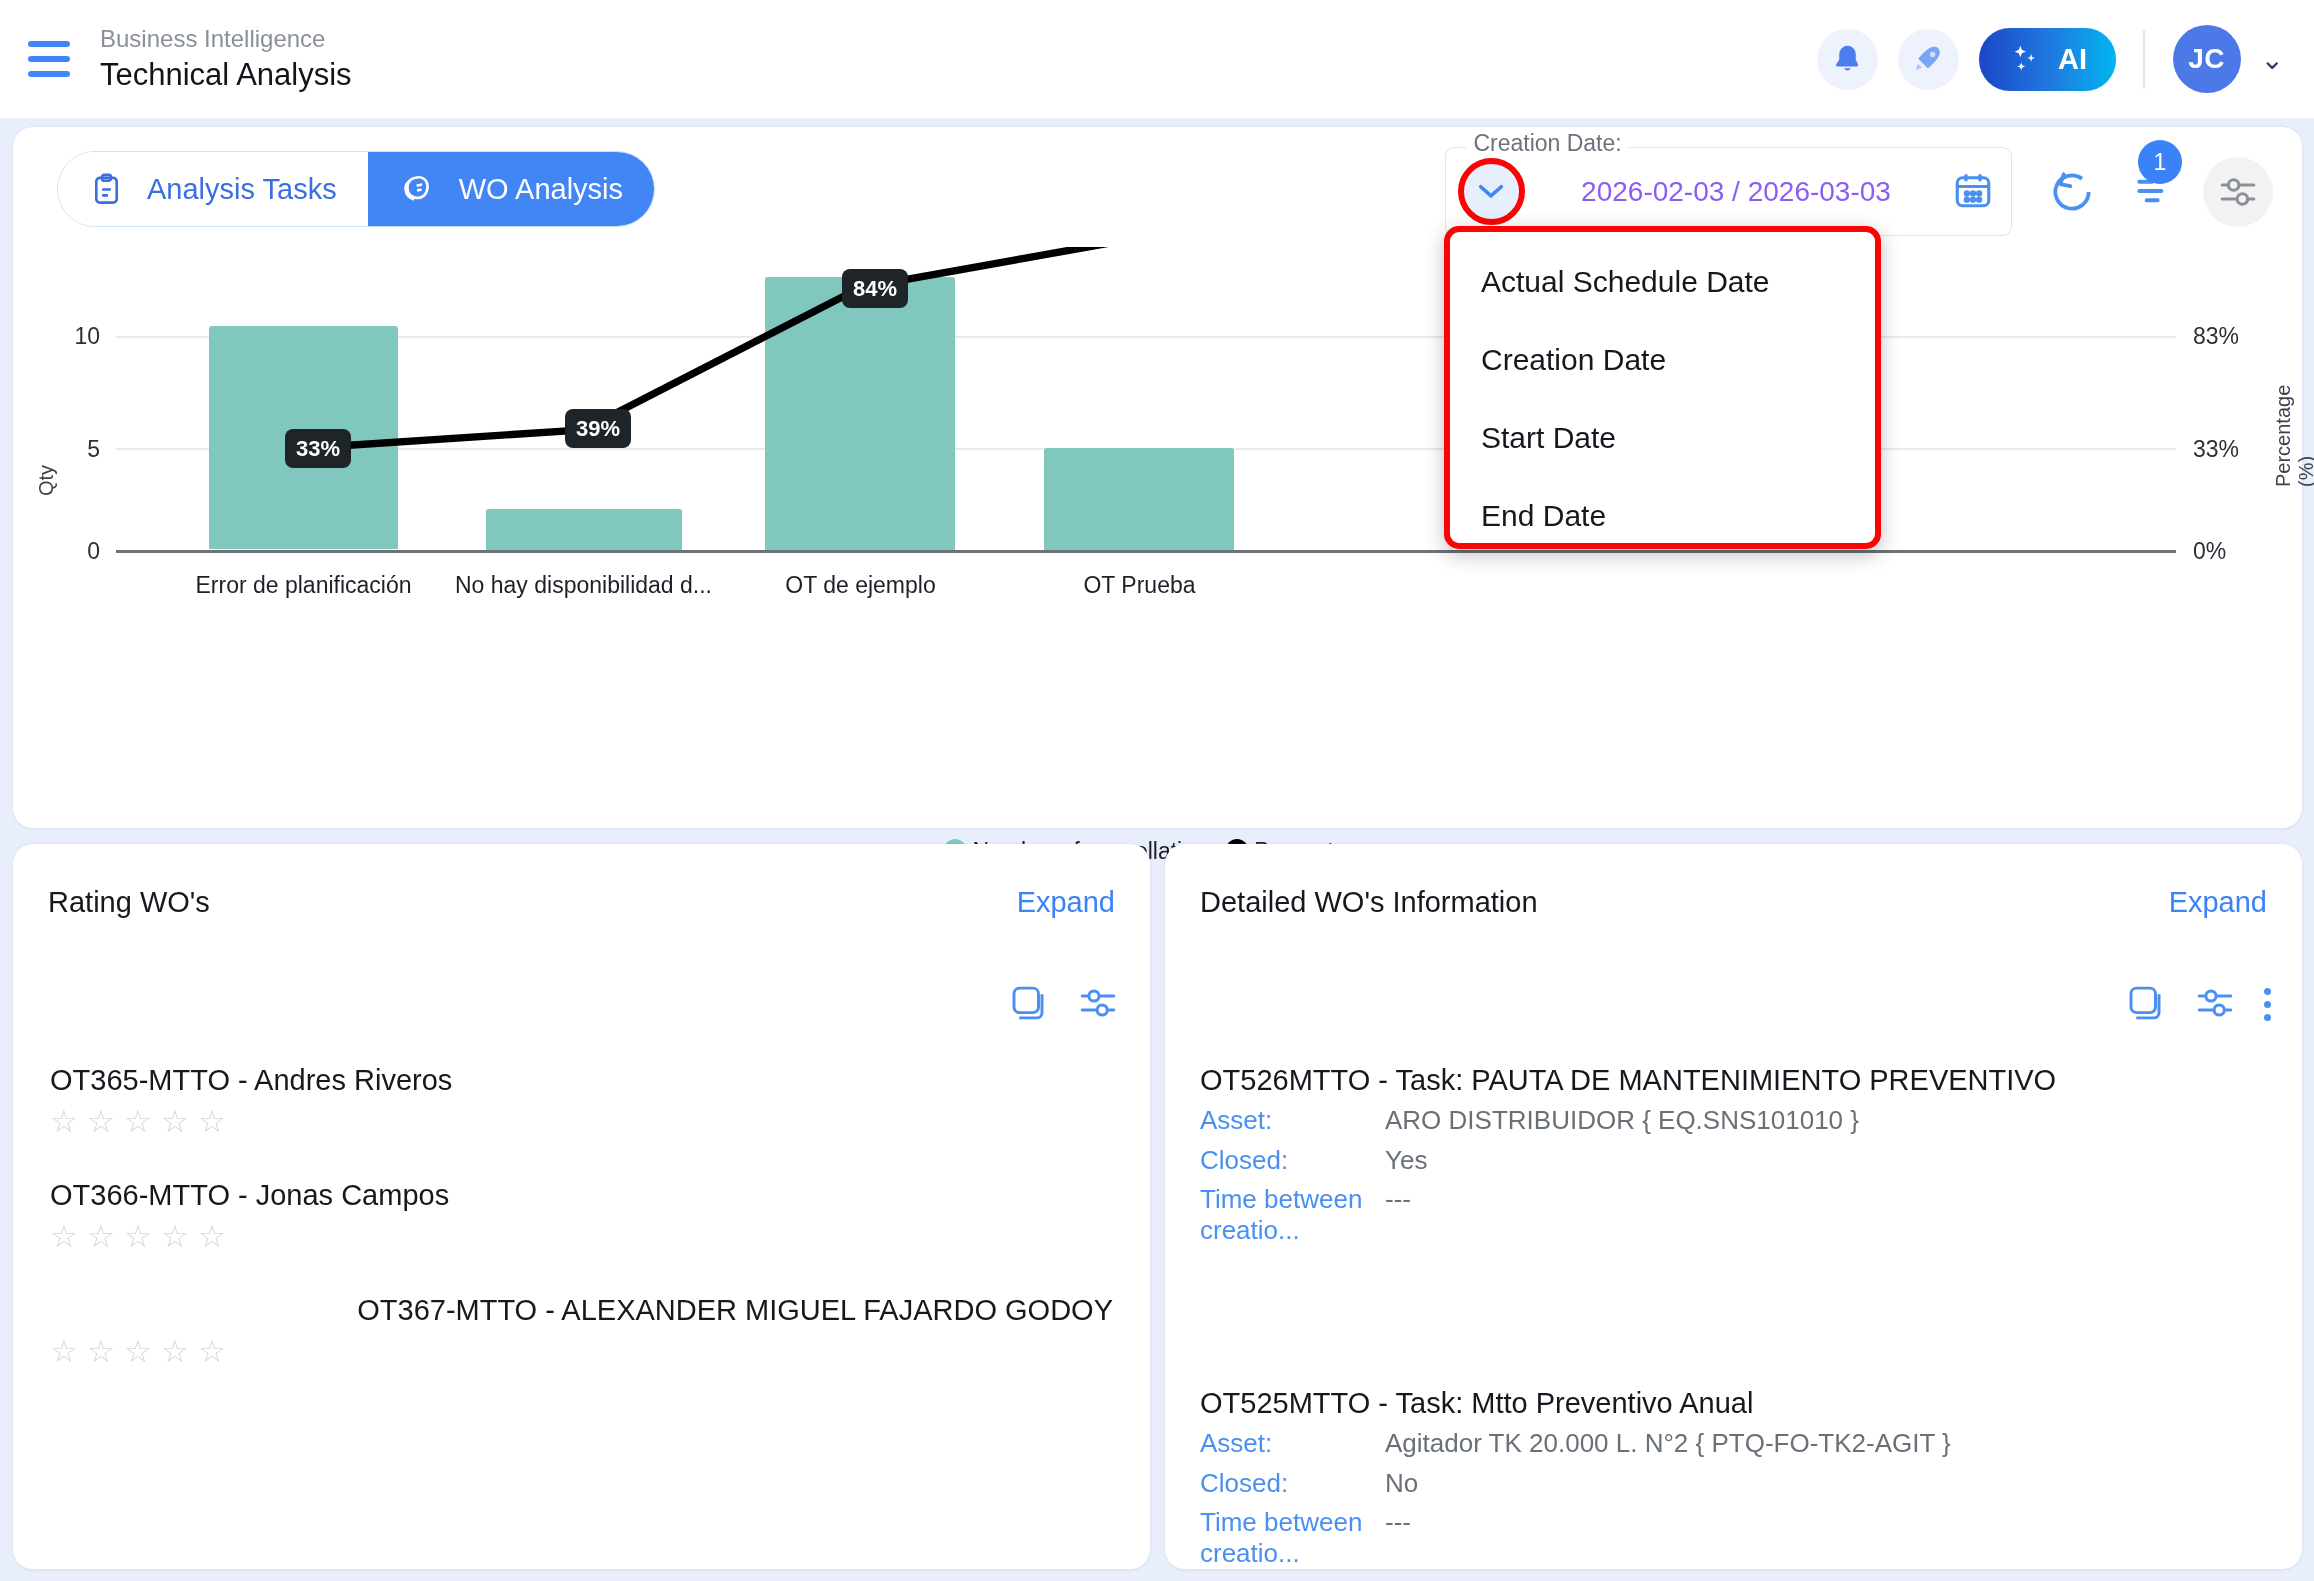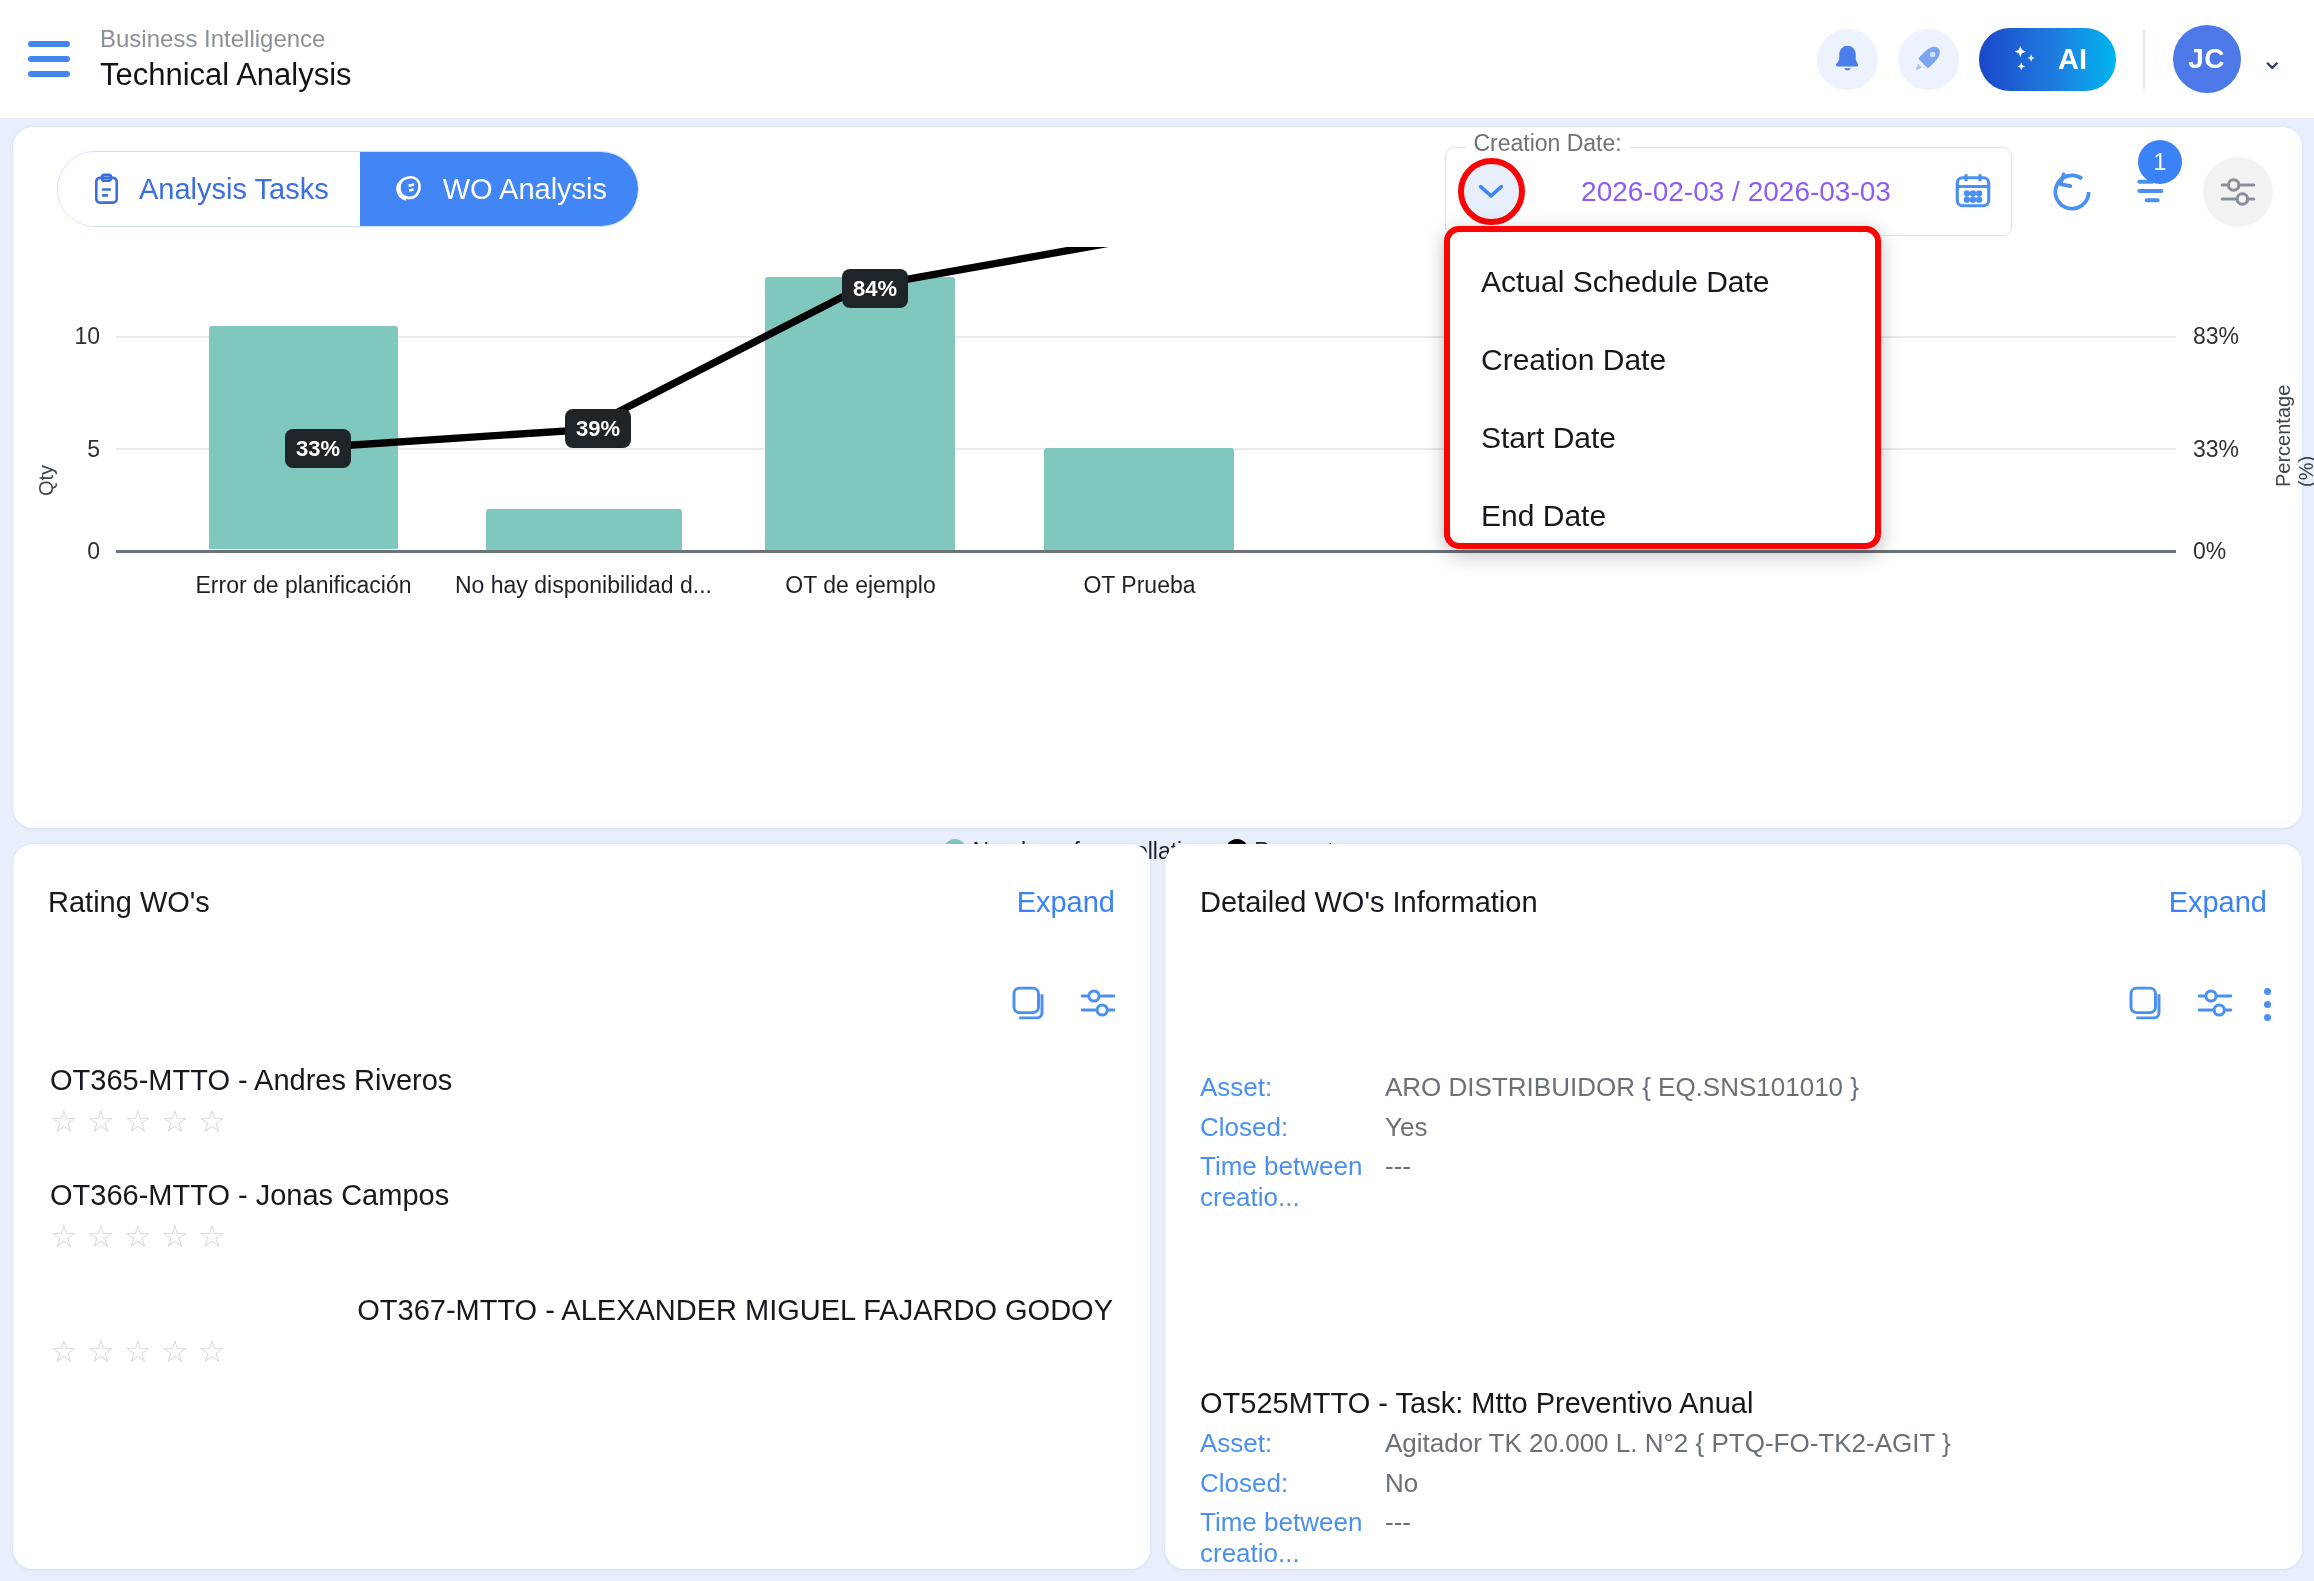--- a/index.html
+++ b/index.html
@@ -42,21 +42,21 @@
 
   
   .chartcard {
     position: absolute; left: 13px; top: 127px; width: 2289px; height: 701px;
     background: #fff; border-radius: 20px; box-shadow: 0 0.9px 3.7px rgba(0,0,0,.07);
   }
   .tabs {
     position: absolute; left: 44px; top: 24px; height: 76px; display: flex;
     border: 1.8px solid #cfe0fb; border-radius: 38px; overflow: hidden; background: #fff;
   }
-  .tab { display: flex; align-items: center; gap: 15px; padding: 0 31px; font-size: 29px; cursor: pointer; text-align: right; }
+  .tab { display: flex; align-items: center; gap: 23px; padding: 0 31px; font-size: 29px; cursor: pointer; text-align: right; }
   .tab.inactive { color: #3b6fe0; background: #fff; }
   .tab.active { color: #fff; background: #4285f4; }
 
   .datefield {
     position: absolute; right: 290px; top: 20px; width: 567px; height: 89px;
     border: 1.8px solid #dfe3ea; border-radius: 9.2px;
   }
   .datelegend {
     position: absolute; left: 20px; top: -18.5px; background: #fff; padding: 0 7.4px;
     font-size: 23px; color: #6c727c;
@@ -364,20 +364,21 @@
       </svg>
     </span>
     <span class="kebab">
         <i></i>
         <i></i>
         <i></i>
       </span>
   </div>
 
   <div class="rowitem" style="top:220px; padding:0 35px;">
+    <div class="detTitle">OT526MTTO - Task: PAUTA DE MANTENIMIENTO PREVENTIVO</div>
     <div class="detRow">
       <span class="detKey">Asset:</span>
       <span class="detVal">ARO DISTRIBUIDOR { EQ.SNS101010 }</span>
     </div>
     <div class="detRow">
       <span class="detKey">Closed:</span>
       <span class="detVal">Yes</span>
     </div>
     <div class="detRow">
       <span class="detKey">Time between creatio...</span>

